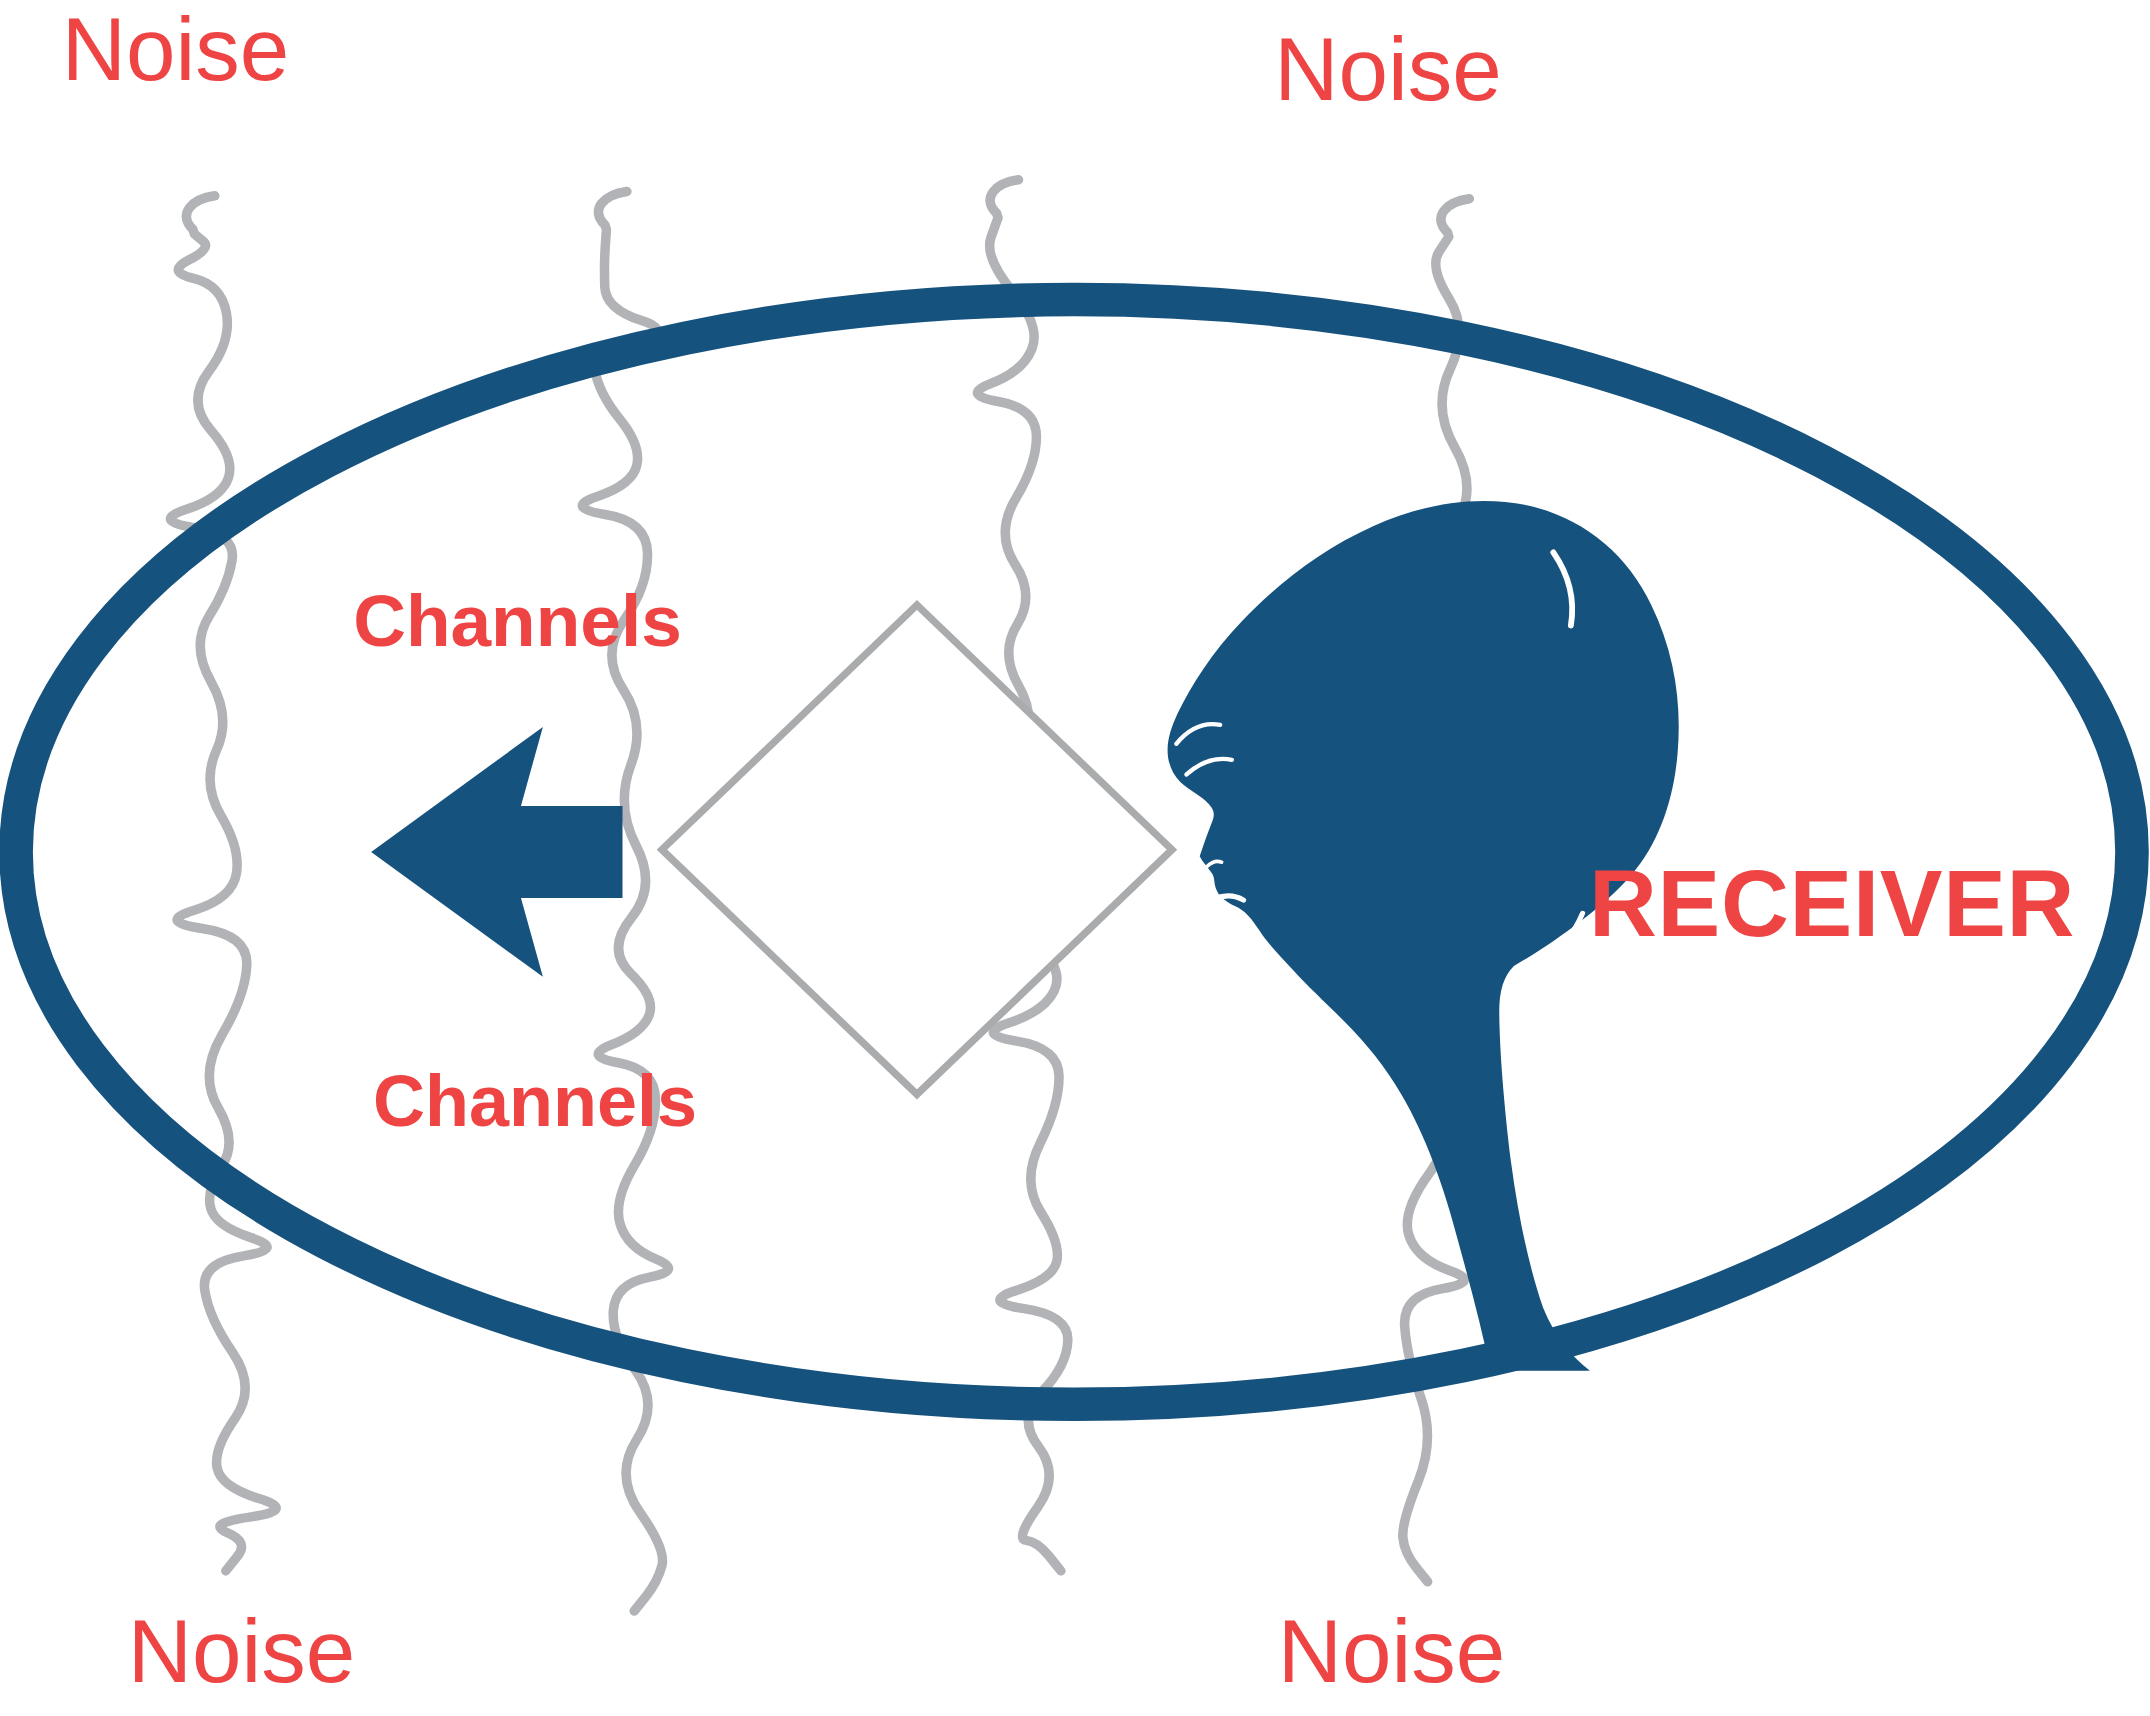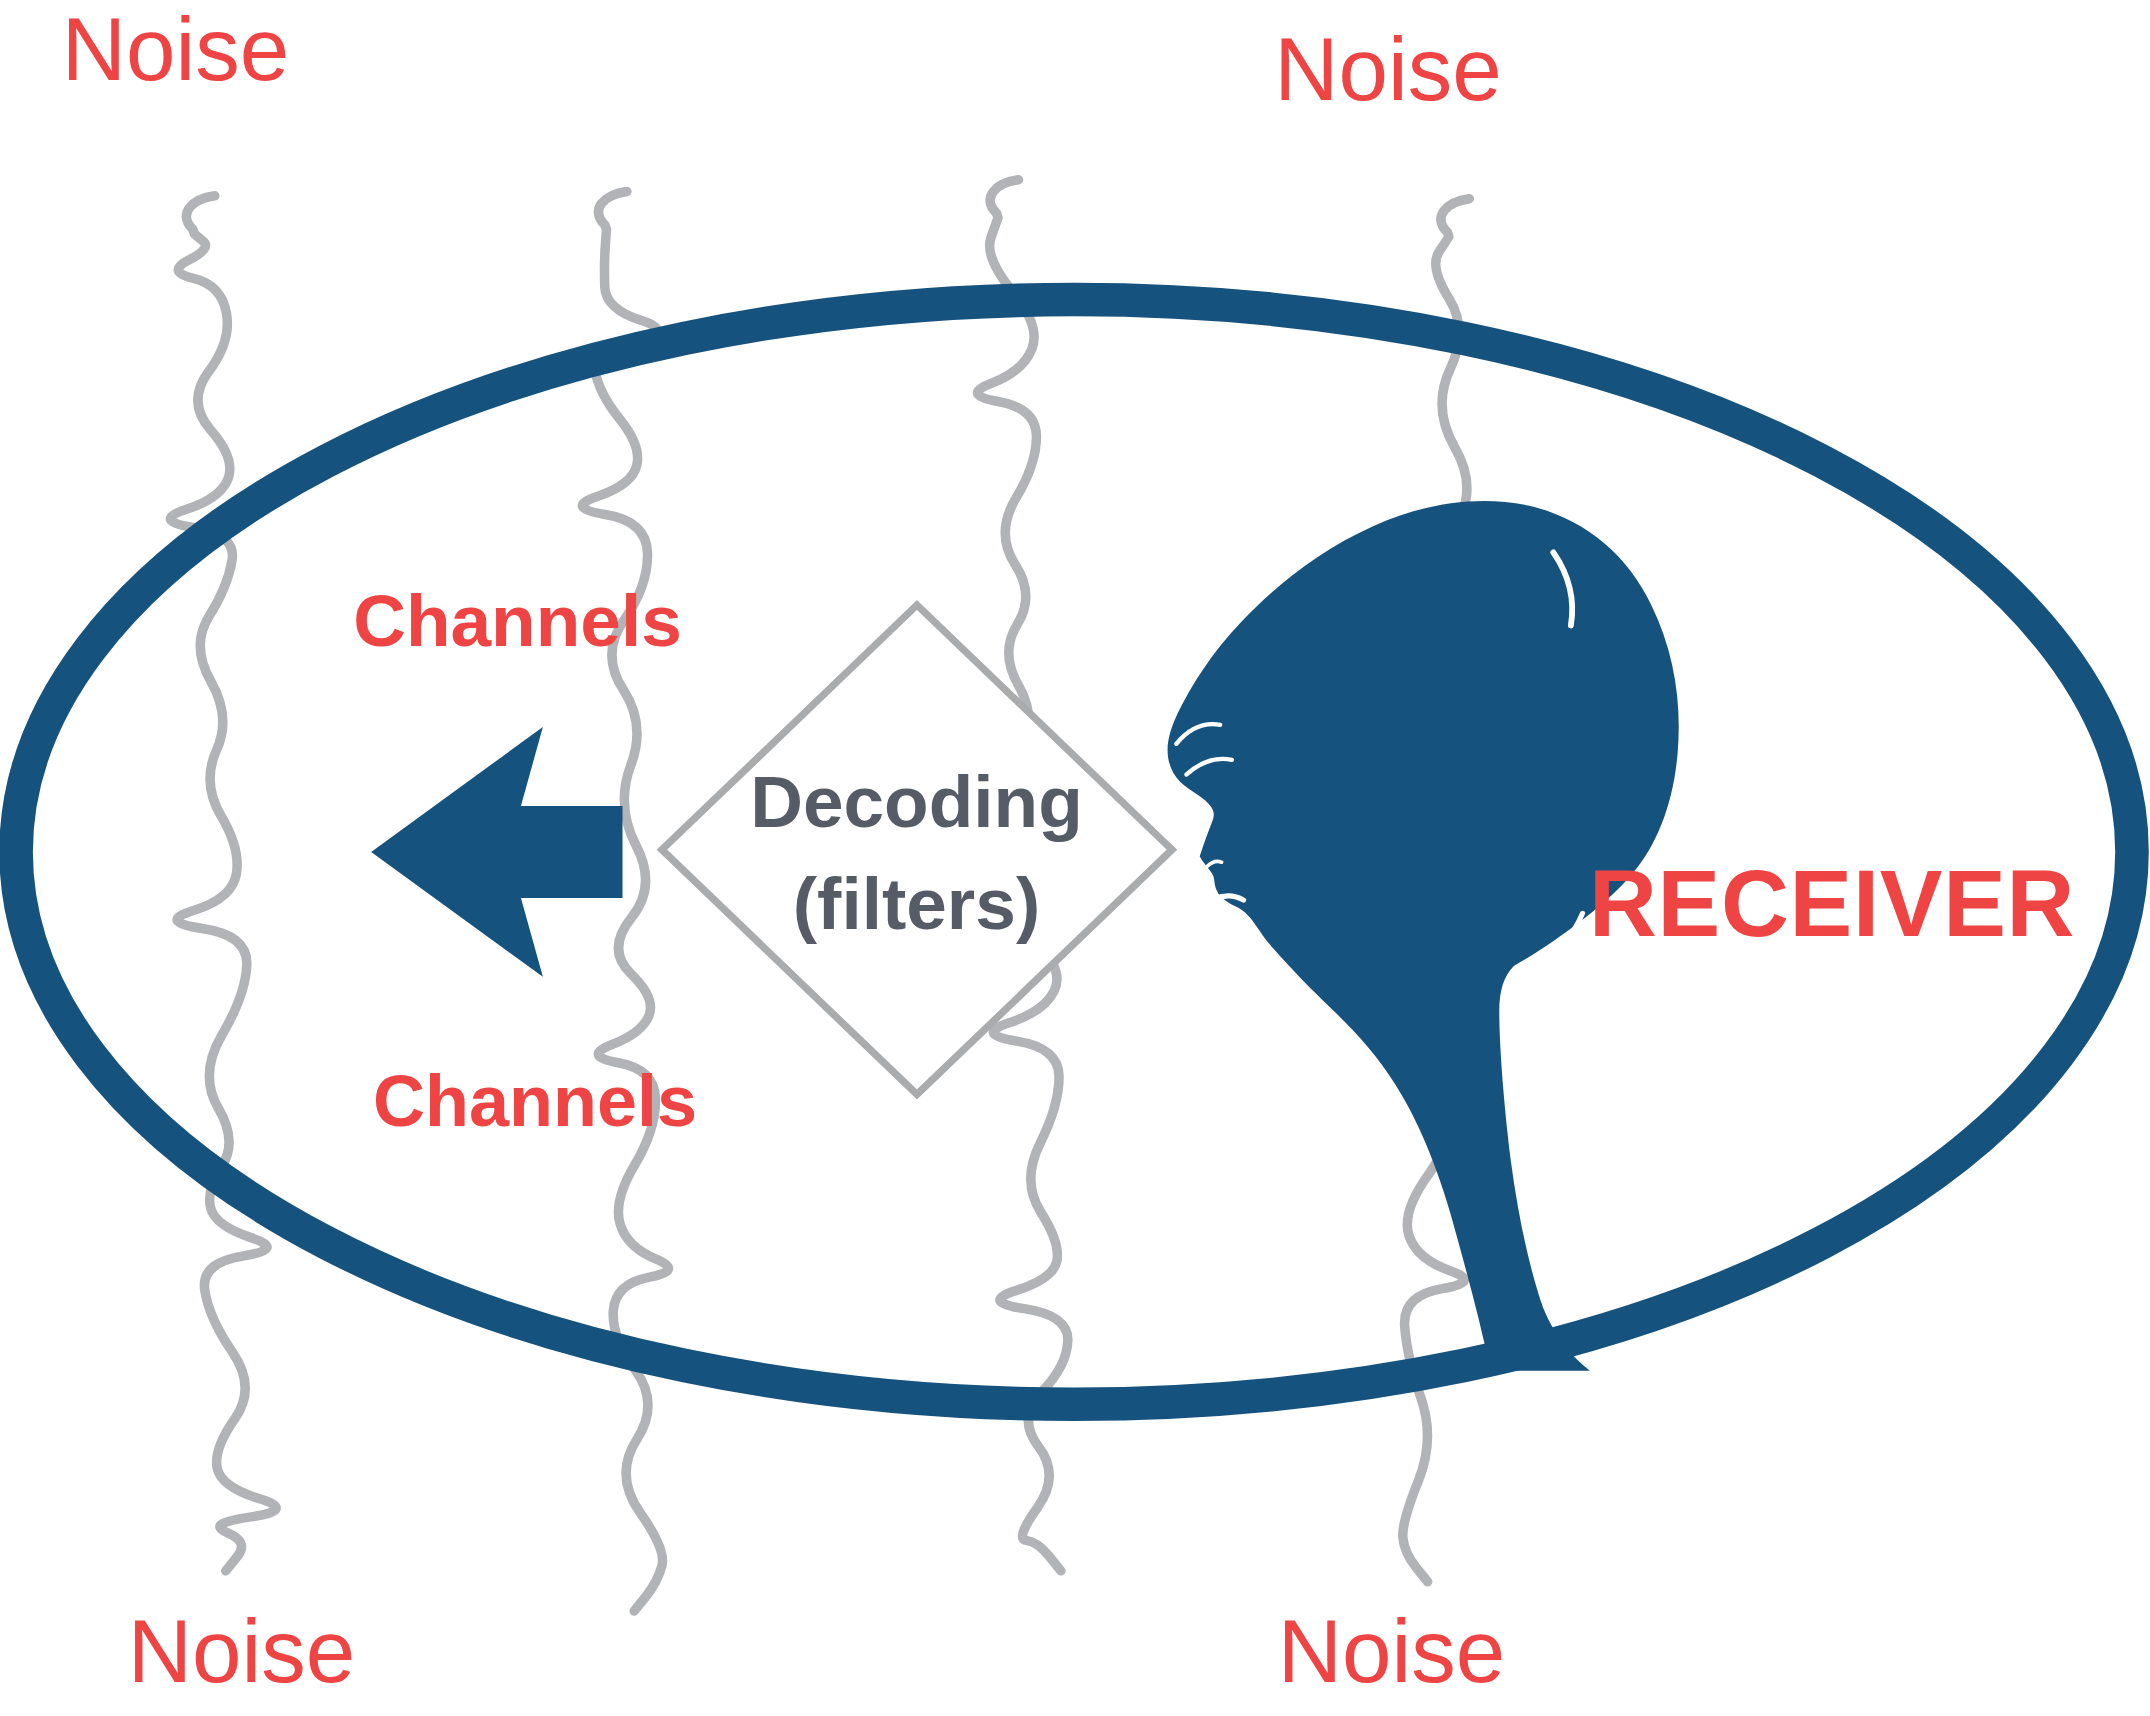--- a/index.html
+++ b/index.html
@@ -49,20 +49,16 @@
   </svg>
 
   <div class="lbl noise noise-tl">Noise</div>
   <div class="lbl noise noise-tr">Noise</div>
   <div class="lbl noise noise-bl">Noise</div>
   <div class="lbl noise noise-br">Noise</div>
 
   <div class="lbl feedback">Channels</div>
   <div class="lbl channels">Channels</div>
 
-  <div class="lbl decoding">
-    <div>Decoding</div>
-    <div>(filters)</div>
-  </div>
 
   <div class="lbl receiver">RECEIVER</div>
 </div>
 
 
 </body></html>

